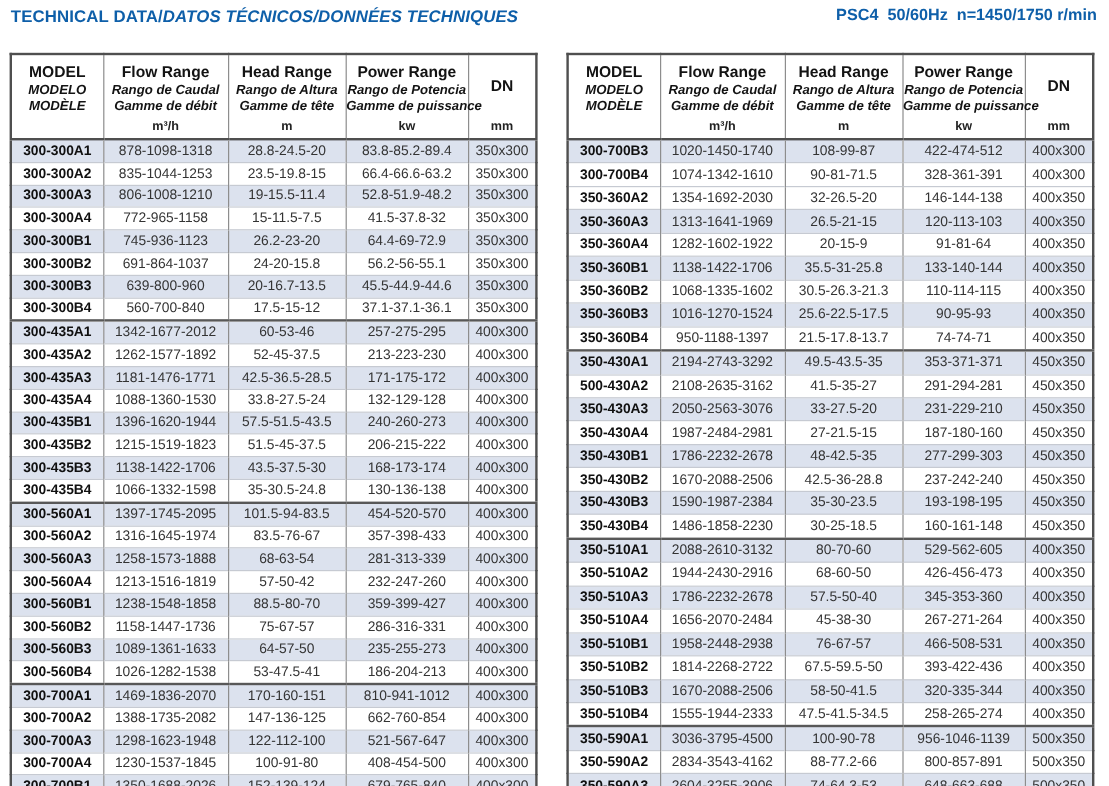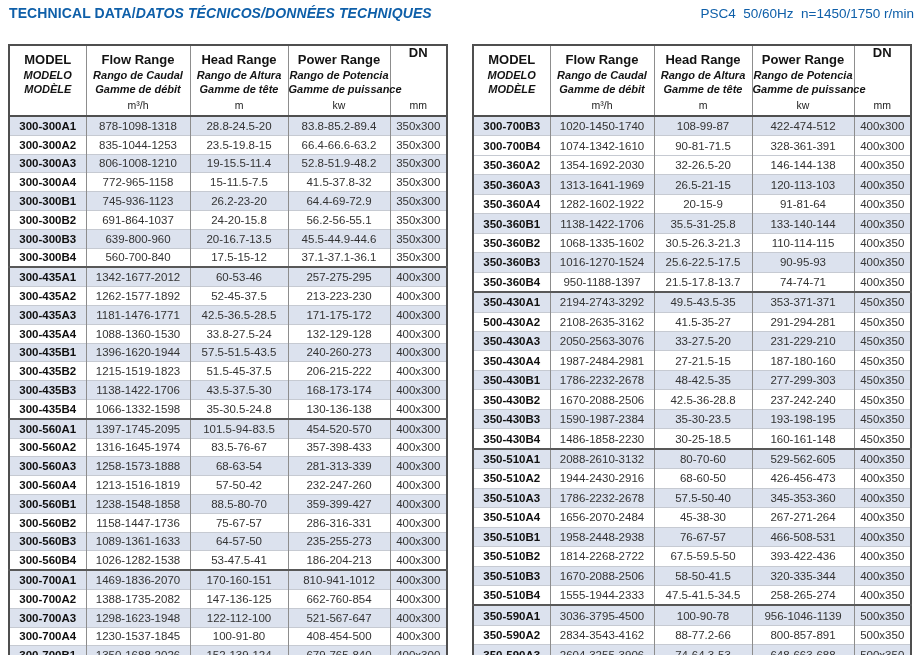--- a/index.html
+++ b/index.html
@@ -7,33 +7,33 @@
     padding: 0;
     background: #ffffff;
     width: 924px;
     height: 655px;
     overflow: hidden;
     font-family: "Liberation Sans", sans-serif;
   }
   .titlebar {
     display: flex;
     justify-content: space-between;
-    align-items: flex-end;
+    align-items: flex-start;
     padding: 5px 10px 0 9px;
   }
   .doc-title {
     color: #0e5fa9;
     font-weight: bold;
     font-size: 14px;
     letter-spacing: 0.1px;
   }
   .doc-title .t-italic { font-style: italic; }
   .spec-title {
     color: #0e5fa9;
-    font-weight: normal;
+    font-weight: bold;
     font-size: 13.5px;
     white-space: pre;
   }
   .tables {
     display: flex;
     gap: 24px;
     padding-left: 8px;
     margin-top: 23px;
   }
   table.spec-table {
@@ -53,41 +53,42 @@
     border-left: 1px solid #8d8d8d;
     border-bottom: 2px solid #4f4f4f;
     padding: 0;
     vertical-align: top;
     background: #fff;
   }
   th:first-child { border-left: none; }
   .hlines { padding-top: 7px; height: 45px; }
   .hlines.center-v {
     display: flex;
+    align-items: center;
     justify-content: center;
     padding-top: 0;
     height: 52px;
   }
   .hl {
     font-size: 11px;
     font-weight: bold;
     line-height: 14.5px;
     color: #131313;
     text-align: center;
     white-space: nowrap;
   }
   .hl.en { font-size: 13px; }
   .hl.it { font-style: italic; }
   .unit {
     height: 17px;
     font-size: 10.5px;
     line-height: 15px;
     text-align: center;
     color: #222;
-    font-weight: normal;
+    font-weight: bold;
   }
 
   td {
     height: 17.8px;
     padding: 0;
     text-align: center;
     font-size: 11.5px;
     color: #333;
     border-left: 1px solid #8d8d8d;
     border-top: 1px solid #c6cad2;

